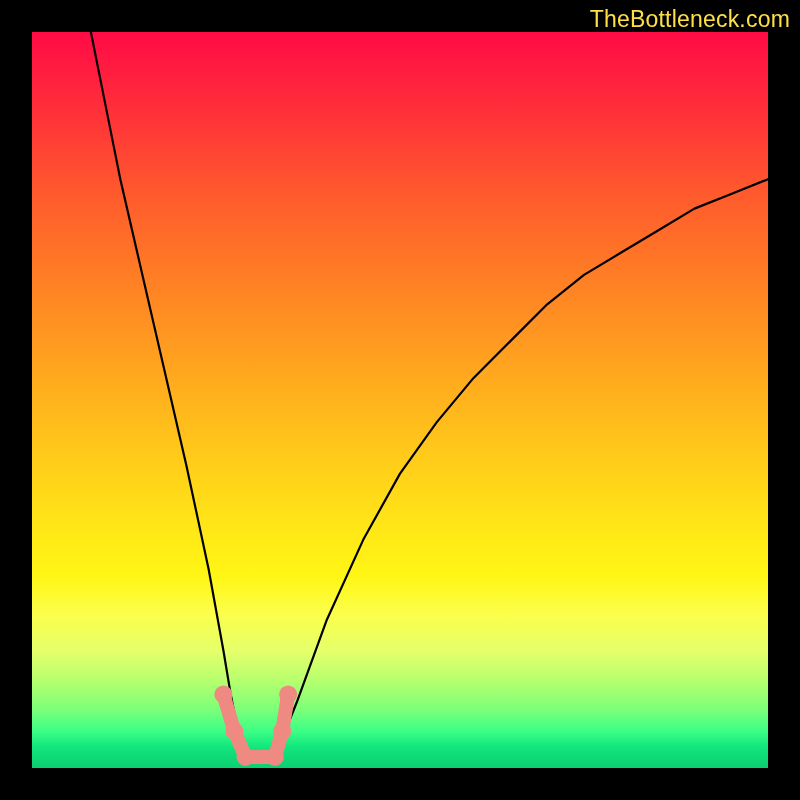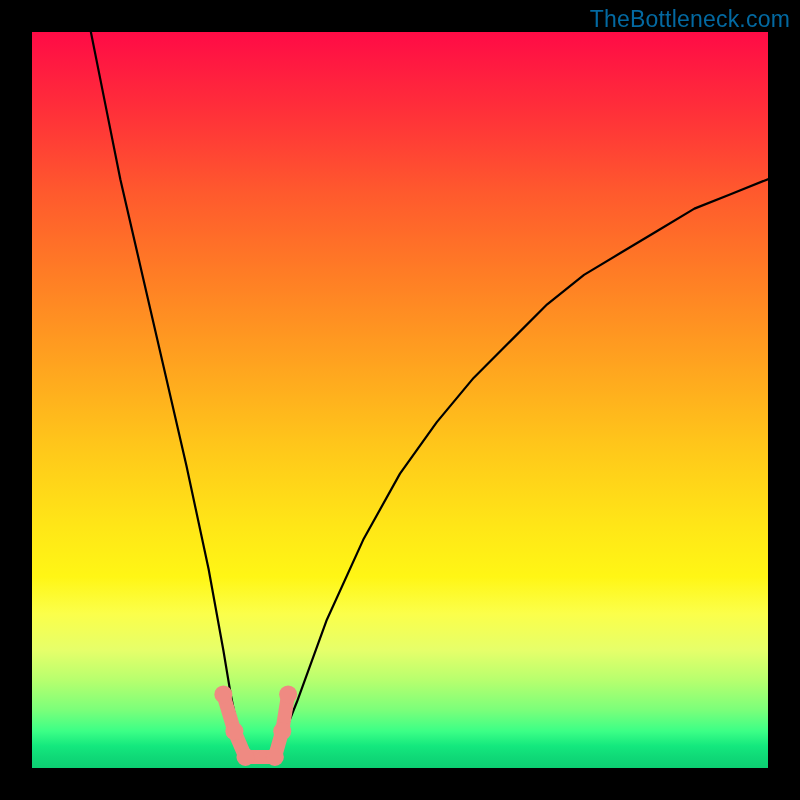--- a/index.html
+++ b/index.html
@@ -39,21 +39,21 @@
       #3cff86 95%,
       #14e87e 97%,
       #0fd977 98.5%,
       #0ccf72 100%
     );
   }
   .watermark {
     position: absolute;
     top: 6px;
     right: 10px;
-    color: #0369a1;
+    color: #fde047;
     font-size: 23px;
     letter-spacing: 0.2px;
     font-weight: 500;
     user-select: none;
   }
   svg.curve {
     position: absolute;
     left: 0;
     top: 0;
     width: 736px;

